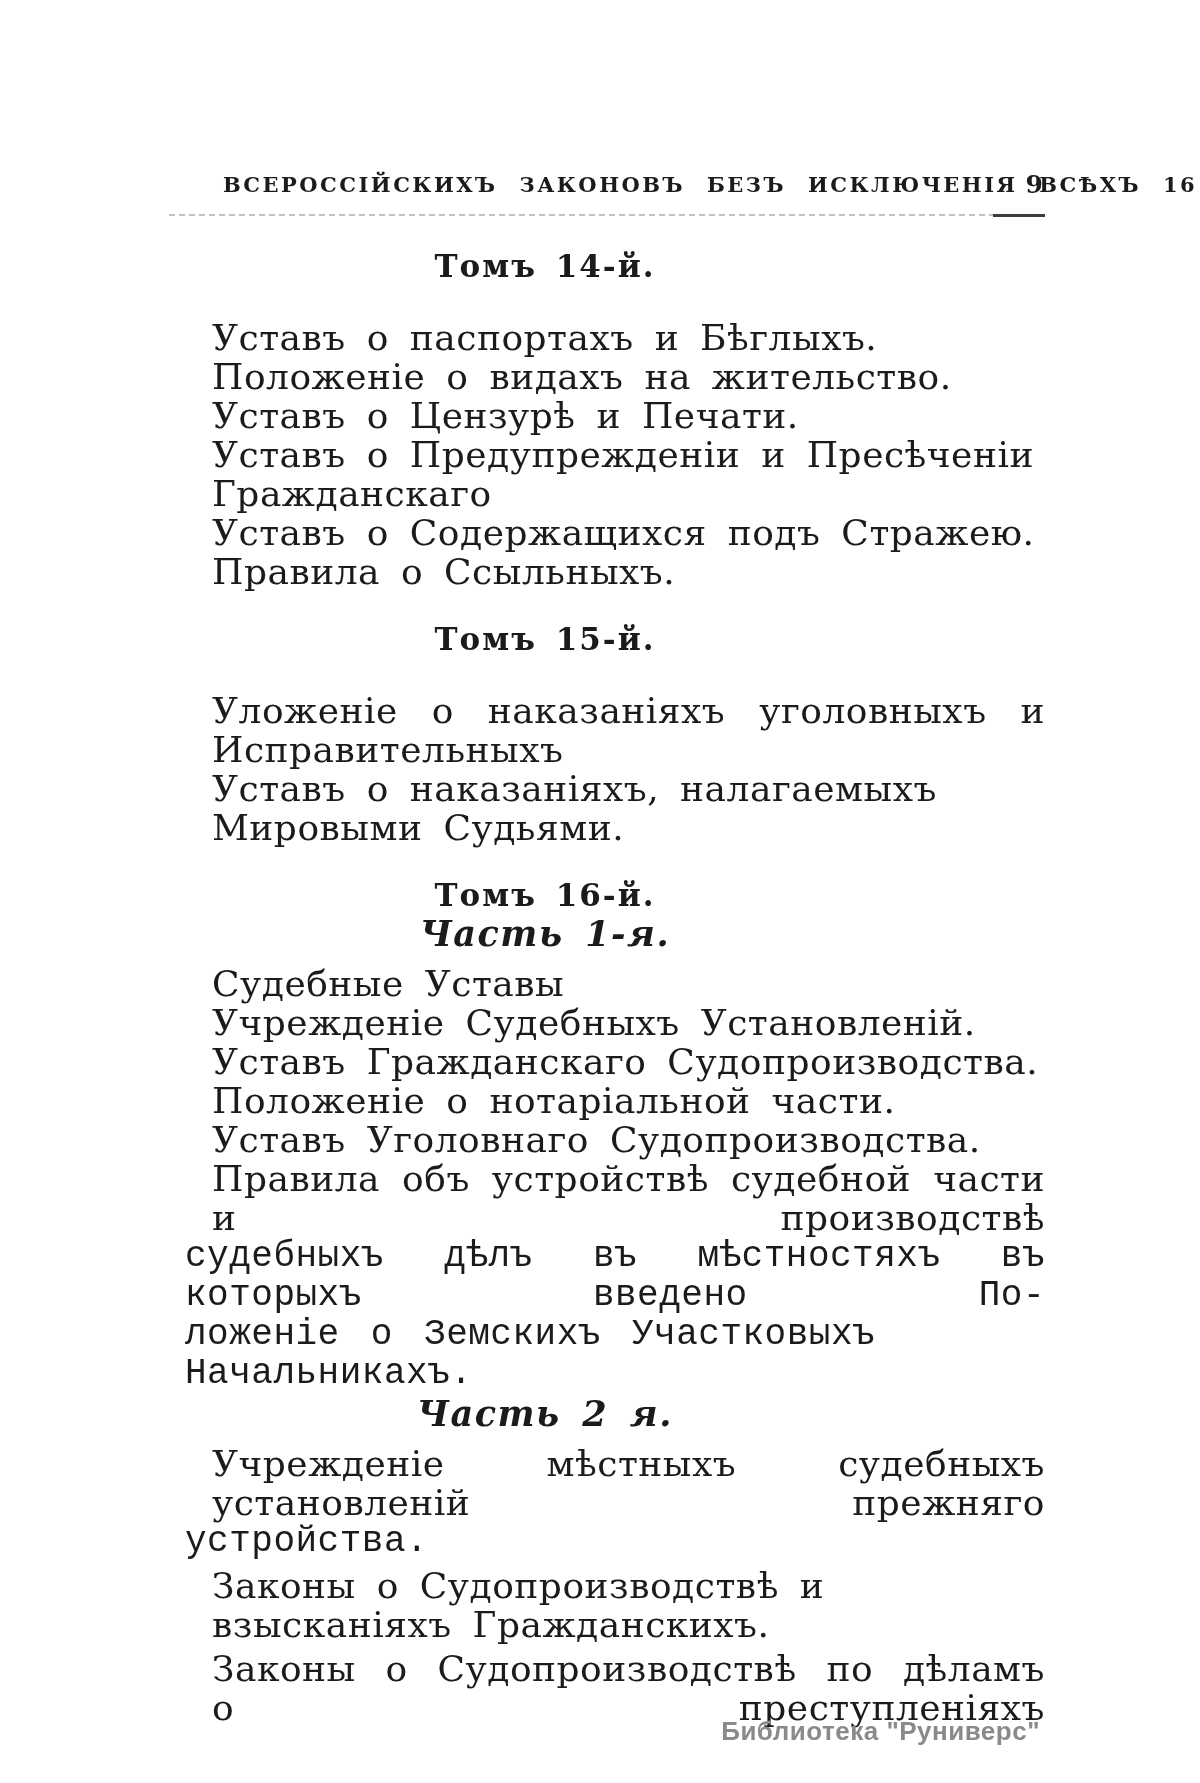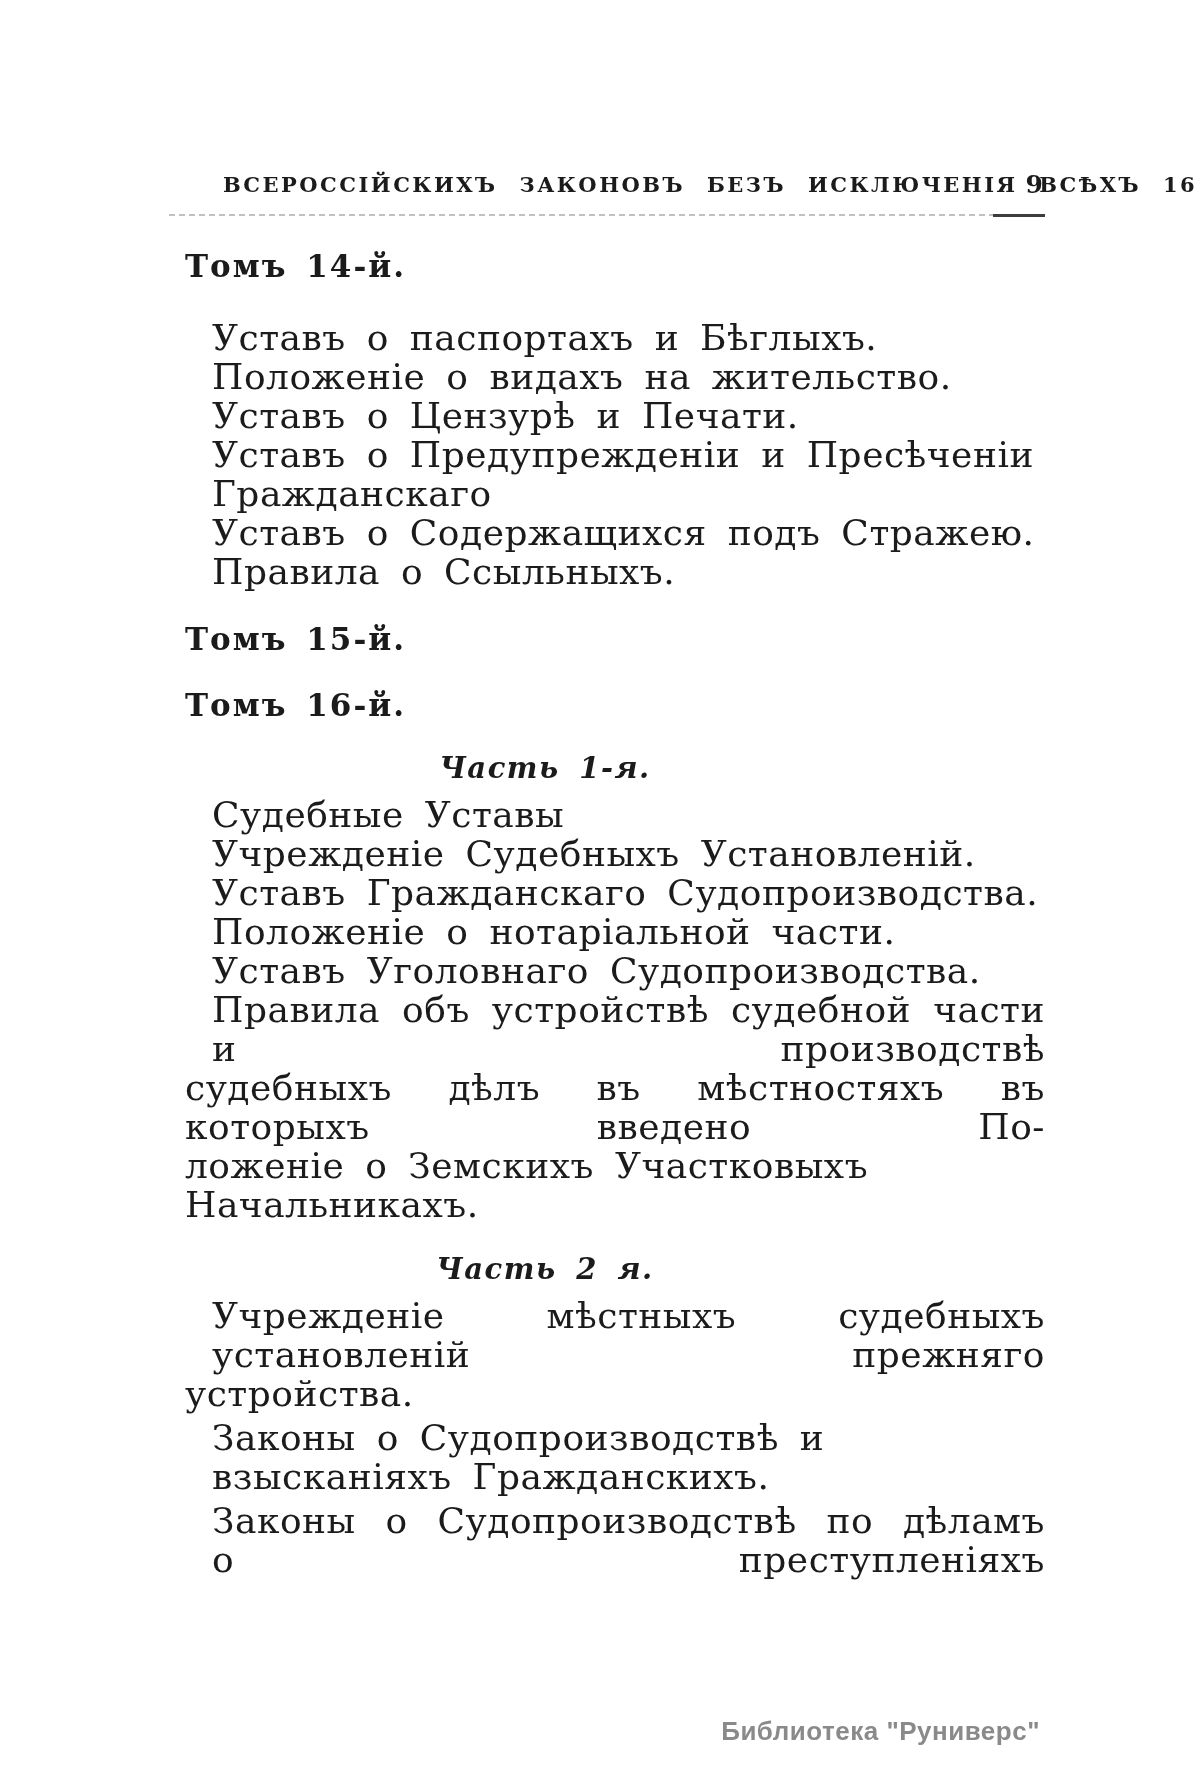--- a/index.html
+++ b/index.html
@@ -42,50 +42,50 @@
     position: absolute; left: -16px; right: 0; top: 0;
     border-top: 2px dashed rgba(50,50,50,0.30);
   }
   .head-rule .solid {
     position: absolute; right: 0; top: 0;
     width: 52px; height: 3px; background: #3d3d3d;
   }
   .tom-heading {
     margin-top: 30px;
     padding-right: 140px;
+    text-align: center;
     font-size: 31px;
     font-weight: bold;
     letter-spacing: 2px;
     word-spacing: 6px;
   }
   .ln {
     font-size: 36px;
     line-height: 39px;
     letter-spacing: 0.5px;
     word-spacing: 9px;
     padding-left: 27px;
   }
-  .cont { padding-left: 0; }
+  .cont { padding-left: 0; font-family: Liberation Mono, monospace; }
   .j { text-align: justify; text-align-last: justify; }
   .list { margin-top: 34px; }
   .list-tight { margin-top: 10px; }
   .gap-s { margin-top: 5px; }
   .intro-line {
     margin-top: 30px;
     padding-right: 140px;
     text-align: center;
     font-size: 25px;
     letter-spacing: 0.5px;
     word-spacing: 6px;
   }
   .part-heading {
-    margin-top: 28px;
     padding-right: 140px;
     text-align: center;
-    font-size: 29px;
+    font-size: 35px;
     font-style: italic;
     font-weight: bold;
     letter-spacing: 1.5px;
     word-spacing: 8px;
   }
   .watermark {
     position: absolute;
     right: 160px;
     bottom: 36px;
     font-family: "Liberation Sans", sans-serif;
@@ -114,20 +114,24 @@
     <div class="list">
       <div class="ln">Уставъ о паспортахъ и Бѣглыхъ.</div>
       <div class="ln">Положеніе о видахъ на жительство.</div>
       <div class="ln">Уставъ о Цензурѣ и Печати.</div>
       <div class="ln">Уставъ о Предупрежденіи и Пресѣченіи Гражданскаго</div>
       <div class="ln">Уставъ о Содержащихся подъ Стражею.</div>
       <div class="ln">Правила о Ссыльныхъ.</div>
     </div>
 
     <div class="tom-heading">Томъ 15-й.</div>
+    <div class="list">
+      <div class="ln j">Уложеніе о наказаніяхъ уголовныхъ и Исправительныхъ</div>
+      <div class="ln">Уставъ о наказаніяхъ, налагаемыхъ Мировыми Судьями.</div>
+    </div>
 
     <div class="tom-heading">Томъ 16-й.</div>
 
     <div class="part-heading">Часть 1-я.</div>
     <div class="list-tight">
       <div class="ln">Судебные Уставы</div>
       <div class="ln">Учрежденіе Судебныхъ Установленій.</div>
       <div class="ln">Уставъ Гражданскаго Судопроизводства.</div>
       <div class="ln">Положеніе о нотаріальной части.</div>
       <div class="ln">Уставъ Уголовнаго Судопроизводства.</div>

